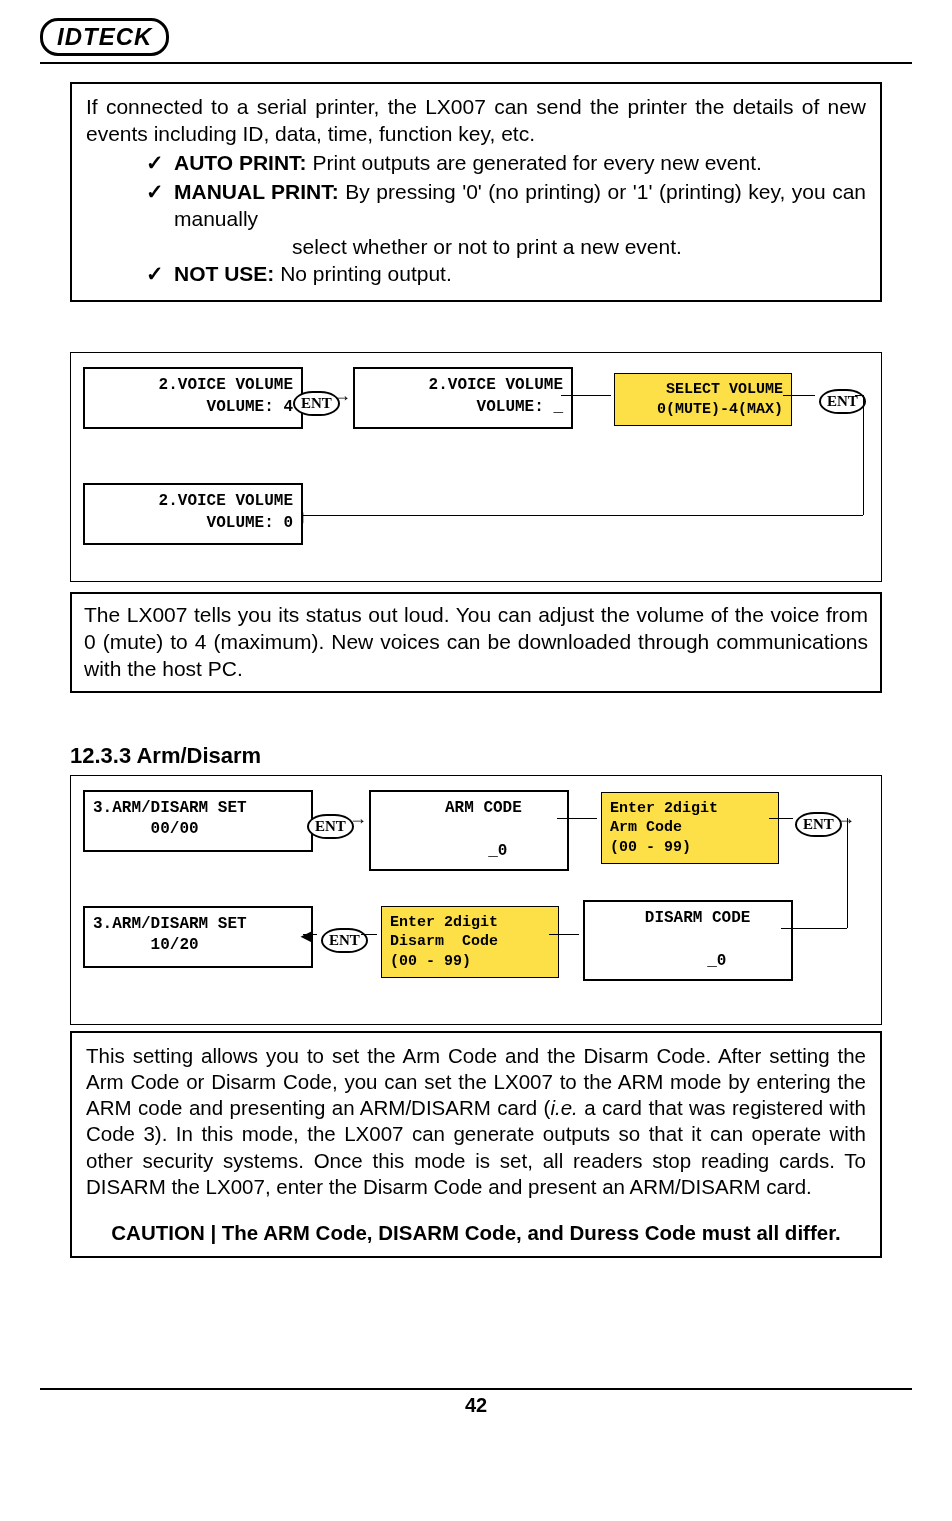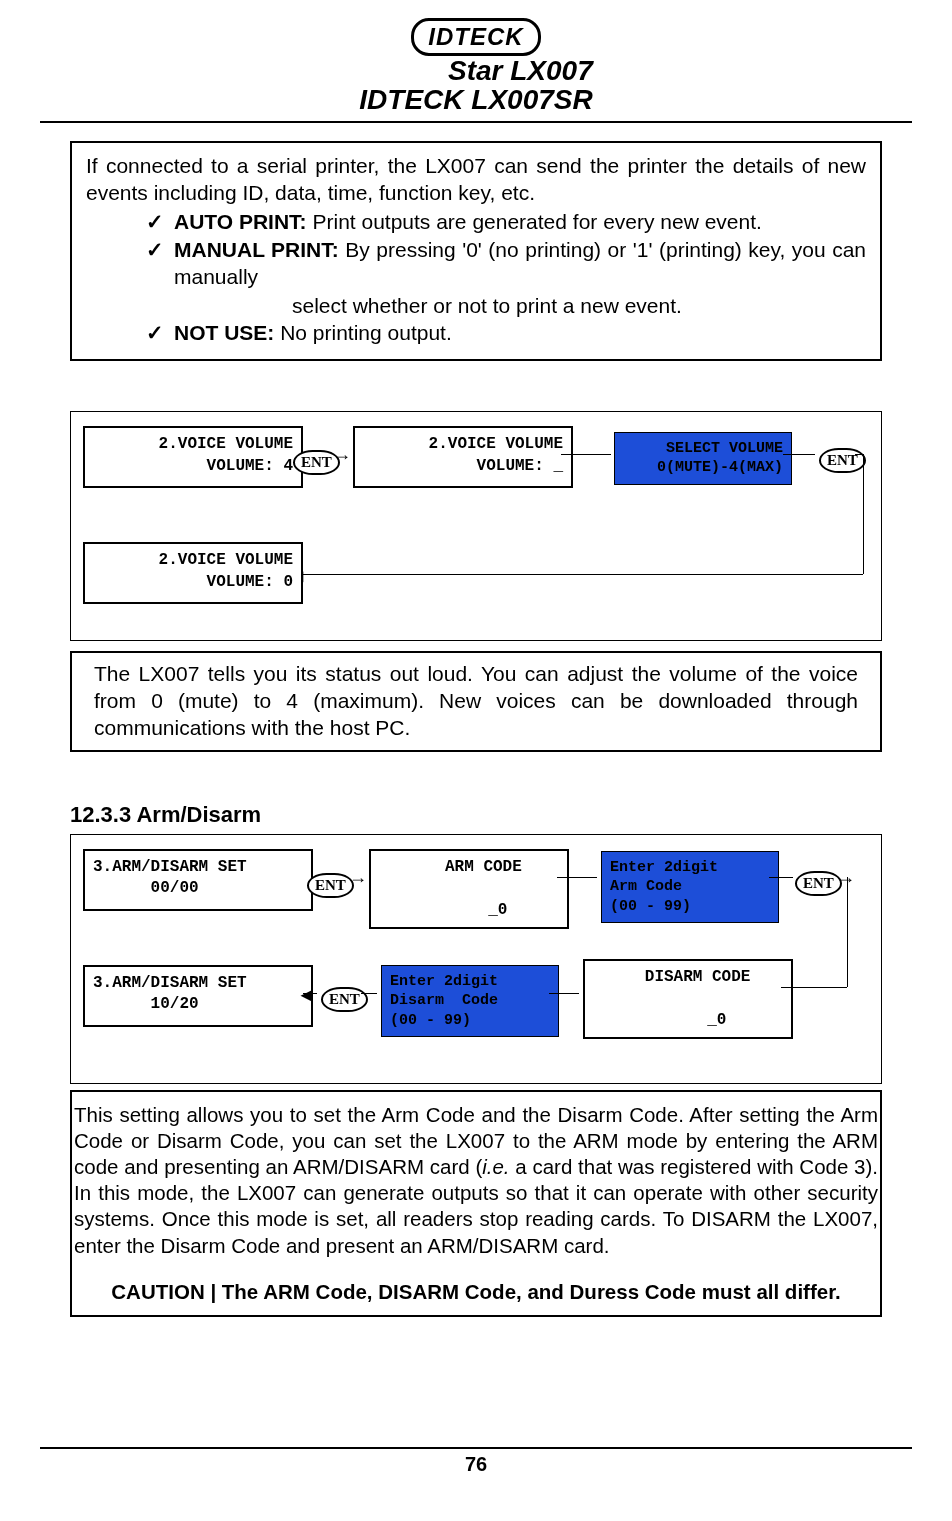--- a/index.html
+++ b/index.html
@@ -13,21 +13,20 @@
   .page {
     padding: 18px 40px 30px 40px;
     box-sizing: border-box;
   }
   .header {
     display: flex;
     justify-content: flex-start;
     align-items: center;
     border-bottom: 2px solid #000;
     padding-bottom: 6px;
-    flex-direction: column;
   }
   .logo-left {
     font-weight: 900;
     font-style: italic;
     font-size: 24px;
     letter-spacing: 1px;
     border: 3px solid #000;
     border-radius: 18px;
     padding: 2px 14px;
     display: inline-block;
@@ -59,21 +58,21 @@
     border: 2px solid #000;
     padding: 10px 14px;
     margin: 0 0 50px 0;
     font-size: 21px;
     line-height: 1.28;
     font-family: "Arial Narrow", Arial, sans-serif;
     text-align: justify;
   }
   .box2 {
     border: 2px solid #000;
-    padding: 8px 22px;
+    padding: 8px 12px;
     margin: 10px 0 50px 0;
     font-size: 21px;
     line-height: 1.28;
     font-family: "Arial Narrow", Arial, sans-serif;
     text-align: justify;
   }
   .chklist {
     margin: 2px 0 0 0;
     padding-left: 60px;
   }
@@ -132,35 +131,35 @@
     margin-top:8px;
   }
   .info {
     border: 1px solid #000;
     font-family: "Courier New", monospace;
     font-weight: bold;
     font-size: 15px;
     line-height: 1.3;
     padding: 6px 8px;
     white-space: pre;
-    background:#1d4ed8;
+    background:#fde047;
   }
   .arrow {
     font-size: 18px;
     font-weight: bold;
     padding: 0 2px;
   }
   .caution {
     font-weight: bold;
     text-align: center;
     margin-top: 20px;
   }
   .box3 {
     border: 2px solid #000;
-    padding: 10px 2px;
+    padding: 10px 14px;
     margin: 6px 0 40px 0;
     font-size: 20.5px;
     line-height: 1.28;
     font-family: "Arial Narrow", Arial, sans-serif;
     text-align: justify;
   }
   .footer {
     border-top: 2px solid #000;
     margin-top: 130px;
     text-align: center;
@@ -213,28 +212,20 @@
   .dia-arm .l6 { position:absolute; left:710px; top:152px; width:66px; border-top:1px solid #000;}
 
   .ital { font-style: italic; }
 </style>
 </head>
 <body>
 
 <div class="page">
   <div class="header">
     <span class="logo-left">IDTECK</span>
-    <div class="logo-right">
-      <div class="line1">
-        <span class="star">Star</span><span> LX007</span>
-      </div>
-      <div class="line2">
-        <span>IDTECK</span><span> LX007SR</span>
-      </div>
-    </div>
   </div>
 
   <div class="content">
 
     <div class="box">
       <div>If connected to a serial printer, the LX007 can send the printer the details of new events including ID, data, time, function key, etc.</div>
       <div class="chklist">
         <div class="item">
           <span class="tick">✓</span>
           <span class="body"><span class="bold">AUTO PRINT:</span><span> Print outputs are generated for every new event.</span></span>
@@ -306,15 +297,15 @@
       <div class="l6"></div>
     </div>
     <div class="box3">
       <span>This setting allows you to set the Arm Code and the Disarm Code. After setting the Arm Code or Disarm Code, you can set the LX007 to the ARM mode by entering the ARM code and presenting an ARM/DISARM card (</span><span class="ital">i.e.</span><span> a card that was registered with Code 3). In this mode, the LX007 can generate outputs so that it can operate with other security systems. Once this mode is set, all readers stop reading cards. To DISARM the LX007, enter the Disarm Code and present an ARM/DISARM card.</span>
       <div class="caution">CAUTION | The ARM Code, DISARM Code, and Duress Code must all differ.</div>
     </div>
 
   </div>
 
   <div class="footer">
-    <span>76</span>
+    <span>42</span>
   </div>
 </div>
 
 </body></html>

